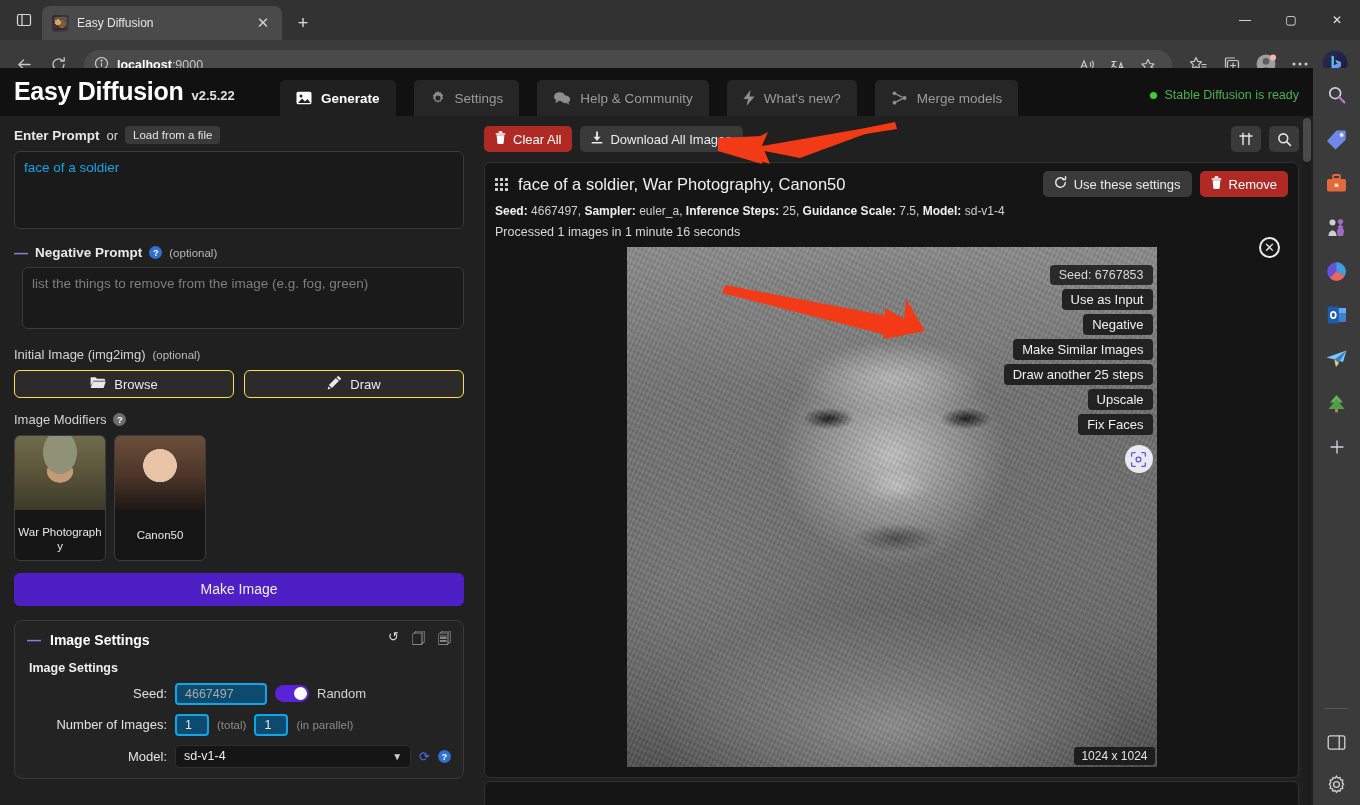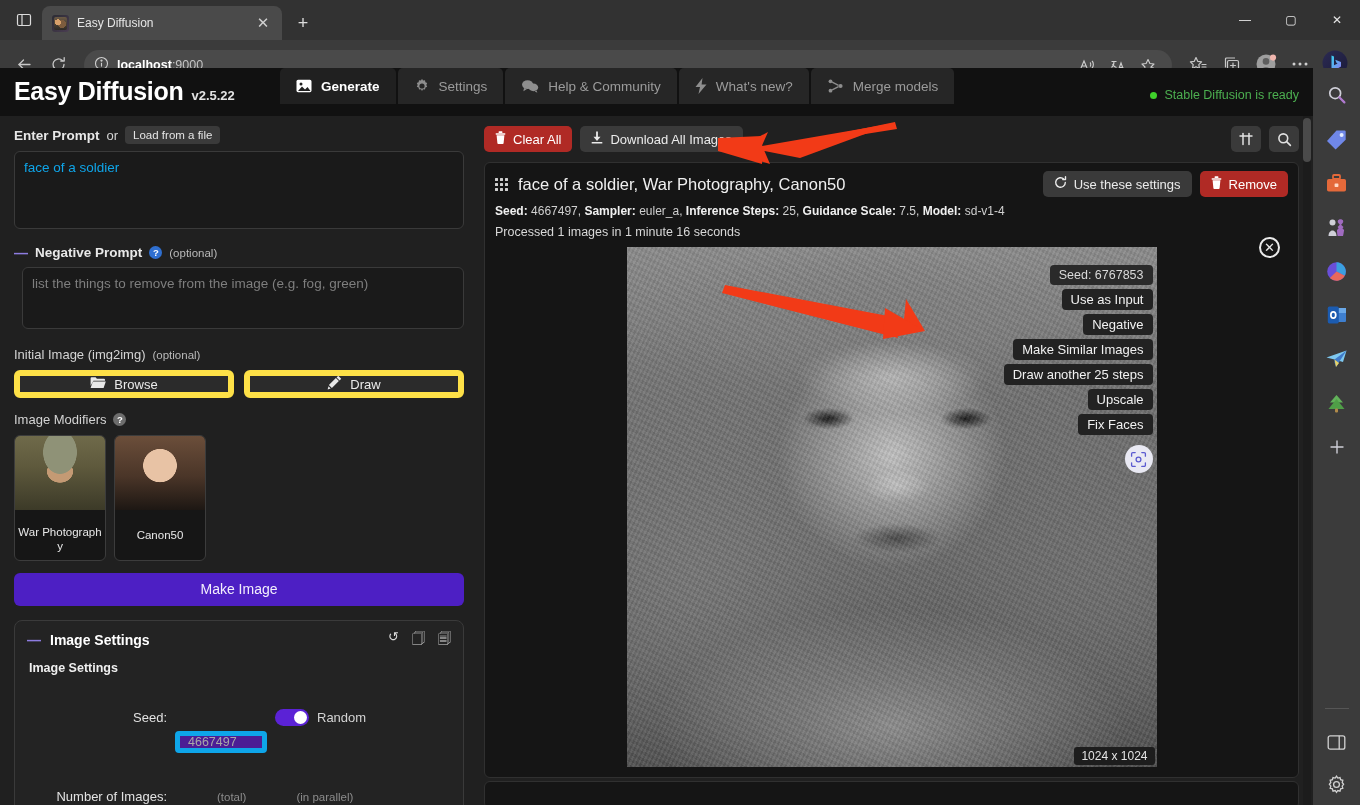--- a/index.html
+++ b/index.html
@@ -77,21 +77,21 @@
   .ed-header {
     height: 48px; background:#111111;
     display:flex; align-items:flex-end; position:relative;
   }
   .brand {
     display:flex; align-items:baseline; gap:8px;
     padding: 0 18px 10px 14px; min-width: 280px;
   }
   .brand-name { color:#fff; font-size: 25px; font-weight:800; letter-spacing:-0.3px; }
   .brand-ver { color:#e3e3e3; font-size: 13px; font-weight:700; }
-  .ed-tabs { display:flex; align-items:flex-start; gap: 2px; height:48px; }
+  .ed-tabs { display:flex; align-items:flex-end; gap: 18px; height:48px; }
   .ed-tab {
     height: 36px; display:flex; align-items:center; gap:9px;
     padding: 0 16px; background:#262626; color:#9b9b9b; font-size:13.5px;
     border-radius: 5px 5px 0 0;
   }
   .ed-tab .tico { display:flex; align-items:center; color:#8e8e8e; }
   .ed-tab.active { background:#202020; color:#ffffff; font-weight:700; }
   .ed-tab.active .tico { color:#ffffff; }
   .status {
     margin-left:auto; display:flex; align-items:center; gap:7px;
@@ -123,21 +123,21 @@
   .prompt-ta { height: 78px; }
   .neg-ta { height: 62px; }
   .minus { color:#8d7ce0; font-weight:800; font-size:14px; line-height:1; }
   .qmark {
     width:13px;height:13px;border-radius:50%;background:#2f6fd0;color:#fff;
     font-size:9.5px;font-weight:700;display:inline-flex;align-items:center;justify-content:center;
   }
   .qmark.grey { background:#6d6d6d; }
   .btn-row { display:flex; gap:10px; margin-top:8px; }
   .gbtn {
-    background:#2b2b2b; border:6px solid #fde047; border-radius:6px;
+    background:#2b2b2b; border:1px solid #fde047; border-radius:6px;
     color:#ebebeb; font-size:13px; height:28px; padding:0 14px;
     display:flex; align-items:center; justify-content:center; gap:8px; flex:1;
   }
   .modifiers { display:flex; gap:8px; margin-top:8px; }
   .mod {
     width: 92px; background:#161616; border:1px solid #3c3c3c; border-radius:6px;
     overflow:hidden; padding-bottom:2px;
   }
   .mod .thumb { width:100%; height: 74px; }
   .mod-1 .thumb {
@@ -161,22 +161,22 @@
     margin-top: 14px; border:1px solid #3a3a3a; border-radius:8px; background:#232323;
     padding: 8px 12px 10px 12px;
   }
   .sc-head { display:flex; align-items:center; gap:9px; }
   .sc-title { color:#ffffff; font-size:14px; font-weight:800; }
   .sc-icons { margin-left:auto; display:flex; gap:13px; color:#d8d8d8; font-size:13px; }
   .sc-sub { color:#efefef; font-size:12.5px; font-weight:700; margin: 10px 0 8px 2px; }
   .frow { display:flex; align-items:center; margin-bottom: 9px; gap:8px; }
   .fl { color:#e2e2e2; font-size:13px; text-align:right; width: 140px; }
   .finp {
-    background:#4c1d95; border:5px solid #0ea5e9; border-radius:4px;
-    color:#a8a8a8; font-size:12.5px; height:22px; display:flex; align-items:center; padding: 0 8px; margin-top: 48px;
+    background:#0c4a6e; border:2px solid #0ea5e9; border-radius:4px;
+    color:#a8a8a8; font-size:12.5px; height:22px; display:flex; align-items:center; padding: 0 8px;
   }
   .toggle { width:34px; height:17px; border-radius:10px; background:#5b22d6; position:relative; }
   .toggle::after {
     content:""; position:absolute; right:2px; top:2px; width:13px;height:13px;border-radius:50%;
     background:#fff;
   }
   .hint { color:#8c8c8c; font-size:11.5px; }
   .selectbox {
     flex:1; background:#151515; border:1px solid #2e2e2e; border-radius:4px; height:23px;
     color:#eaeaea; font-size:12.5px; display:flex; align-items:center; padding:0 8px;

